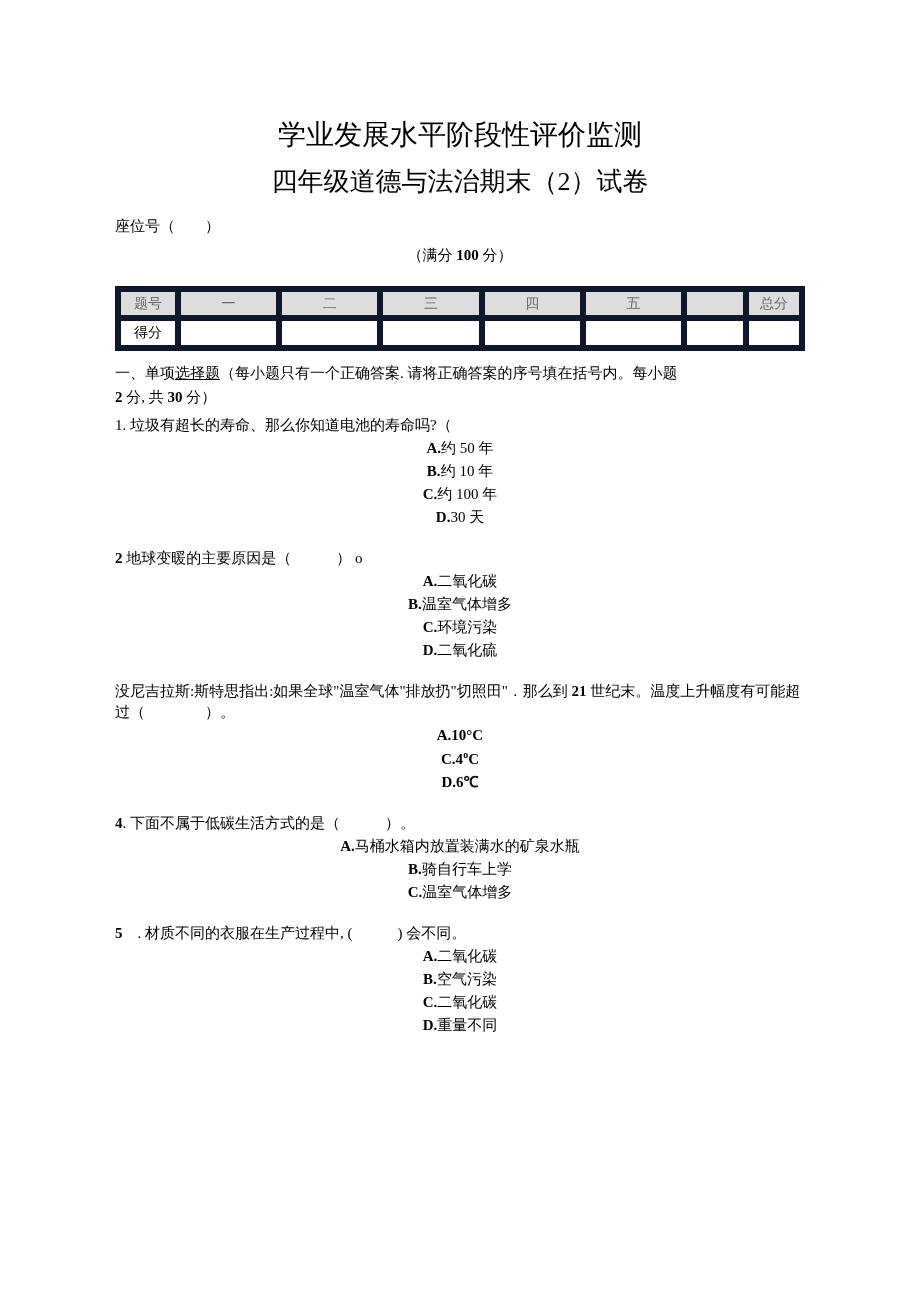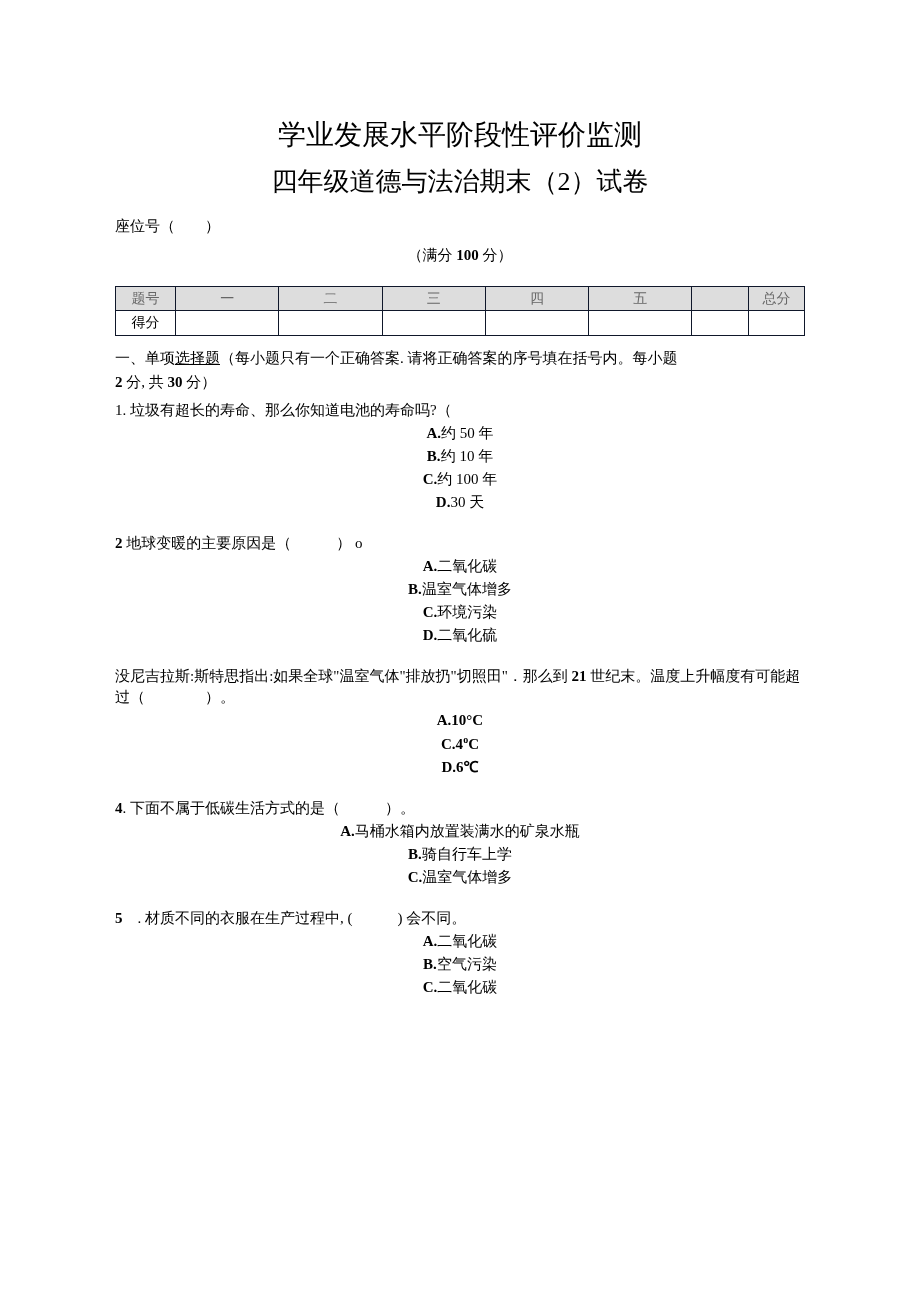--- a/index.html
+++ b/index.html
@@ -2,21 +2,21 @@
 <html><head>
   <meta charset="utf-8">
   <style>
     * { margin: 0; padding: 0; box-sizing: border-box; }
     body { font-family: "SimSun", serif; background: #fff; width: 920px; padding: 115px 115px 60px 115px; font-size: 15px; color: #000; line-height: 1.4; }
     .title1 { font-size: 28px; text-align: center; margin-bottom: 10px; font-family: "SimSun", serif; }
     .title2 { font-size: 26px; text-align: center; margin-bottom: 15px; font-family: "SimSun", serif; }
     .seat { font-size: 15px; margin-bottom: 8px; }
     .fullmark { text-align: center; margin-bottom: 20px; }
     table.score { border-collapse: collapse; width: 100%; margin-bottom: 10px; }
-    table.score td { border: 1px solid #0f172a; text-align: center; padding: 2px 8px; height: 22px; font-size: 14px; }
+    table.score td { border: 6px solid #0f172a; text-align: center; padding: 2px 8px; height: 22px; font-size: 14px; }
     table.score tr:first-child td { background: #ddd; color:#666;}
     table.score tr td:first-child { width: 60px; }
     table.score tr td:last-child { width: 56px; }
     .section { margin-bottom: 5px; line-height: 1.6; }
     .q { margin-top: 6px; margin-bottom: 2px; }
     .opt { margin-bottom: 2px; text-align: center; }
     .block { margin-bottom: 20px; }
     .bold { font-weight: bold; }
     .underline { text-decoration: underline; }
   </style>
@@ -86,13 +86,14 @@
   <div class="opt"><span class="bold">A.</span><span>马桶水箱内放置装满水的矿泉水瓶</span></div>
   <div class="opt"><span class="bold">B.</span><span>骑自行车上学</span></div>
   <div class="opt"><span class="bold">C.</span><span>温室气体增多</span></div>
 </div>
 
 <div class="block">
   <div class="q"><span class="bold">5</span><span>　. 材质不同的衣服在生产过程中, (　　　) 会不同。</span></div>
   <div class="opt"><span class="bold">A.</span><span>二氧化碳</span></div>
   <div class="opt"><span class="bold">B.</span><span>空气污染</span></div>
   <div class="opt"><span class="bold">C.</span><span>二氧化碳</span></div>
+  <div class="opt"><span class="bold">D.</span><span>重量不同</span></div>
 </div>
 
 </body></html>

